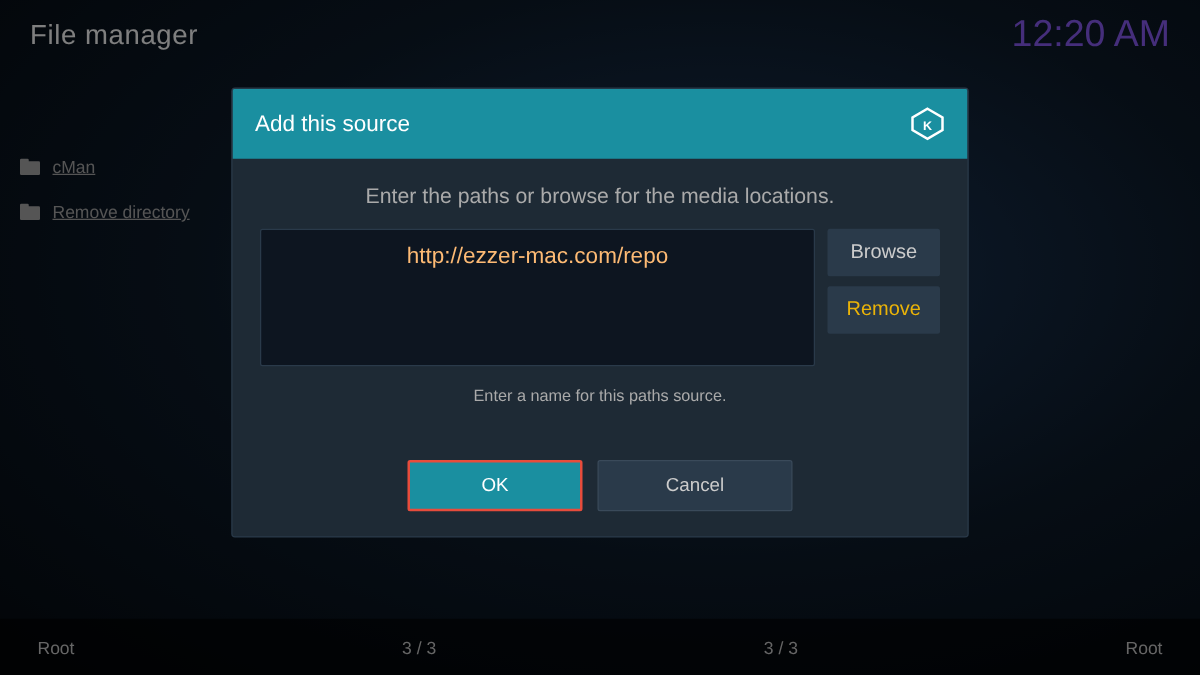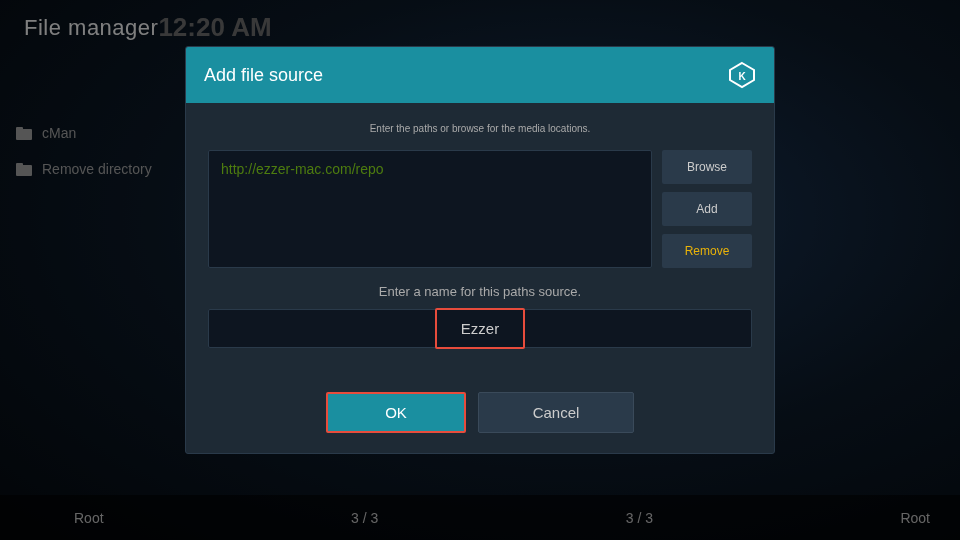--- a/index.html
+++ b/index.html
@@ -22,36 +22,36 @@
 
     
     .header {
       position: absolute;
       top: 0;
       left: 0;
       right: 0;
       height: 55px;
       display: flex;
       align-items: center;
-      justify-content: flex-start;
+      justify-content: space-between;
       padding: 0 24px;
       z-index: 10;
     }
 
     .header-title {
       color: #ffffff;
       font-size: 22px;
       font-weight: 300;
       letter-spacing: 0.5px;
     }
 
     .header-time {
-      color: #737373;
-      font-size: 26px;
-      font-weight: 700;
+      color: #8b5cf6;
+      font-size: 30px;
+      font-weight: 400;
     }
 
     
     .sidebar {
       position: absolute;
       top: 55px;
       left: 0;
       width: 170px;
       bottom: 45px;
       padding-top: 60px;
@@ -59,20 +59,21 @@
     }
 
     .sidebar-item {
       display: flex;
       align-items: center;
       gap: 10px;
       padding: 10px 16px;
       color: #aaaaaa;
       font-size: 14px;
       cursor: pointer;
+      text-decoration: underline;
     }
 
     .sidebar-item.active {
       color: #00bcd4;
     }
 
     .folder-icon {
       width: 16px;
       height: 13px;
       position: relative;
@@ -112,21 +113,20 @@
       display: flex;
       align-items: center;
       justify-content: space-between;
       padding: 0 30px;
       z-index: 10;
     }
 
     .footer-item {
       color: #cccccc;
       font-size: 14px;
-      margin-left: 44px;
     }
 
     
     .overlay {
       position: absolute;
       top: 0;
       left: 0;
       right: 0;
       bottom: 0;
       background: rgba(0,0,0,0.5);
@@ -171,57 +171,58 @@
       width: 28px;
       height: 28px;
     }
 
     .dialog-body {
       padding: 20px 22px;
     }
 
     .dialog-subtitle {
       color: #aaaaaa;
-      font-size: 10px;
+      font-size: 17px;
       text-align: center;
       margin-bottom: 16px;
     }
 
     .source-row {
       display: flex;
       gap: 10px;
       margin-bottom: 16px;
     }
 
     .source-input-area {
       flex: 1;
       background: #0d1520;
       border: 1px solid #2a3a4a;
       border-radius: 2px;
       min-height: 110px;
       padding: 10px 12px;
-      color: #4d7c0f;
-      font-size: 14px;
+      color: #fdba74;
+      font-size: 18px;
       vertical-align: top;
       overflow: hidden;
+      text-align: center;
     }
 
     .source-buttons {
       display: flex;
       flex-direction: column;
       gap: 8px;
       width: 90px;
     }
 
     .btn {
       background: #2a3a4a;
       border: none;
       color: #cccccc;
       padding: 10px 0;
-      font-size: 12px;
+      font-size: 16px;
       cursor: pointer;
       border-radius: 2px;
       text-align: center;
     }
 
     .btn.disabled {
       color: #eab308;
       cursor: default;
     }
 
@@ -316,49 +317,44 @@
   <span class="footer-item">Root</span>
   <span class="footer-item">3 / 3</span>
   <span class="footer-item">3 / 3</span>
   <span class="footer-item">Root</span>
 </div>
 
 <div class="overlay">
   <div class="dialog">
 
     <div class="dialog-header">
-      <span class="dialog-title">Add file source</span>
+      <span class="dialog-title">Add this source</span>
       <div class="kodi-logo">
         <svg viewBox="0 0 28 28" xmlns="http://www.w3.org/2000/svg">
           <polygon points="14,2 26,9 26,19 14,26 2,19 2,9" fill="none" stroke="white" stroke-width="2"></polygon>
           <text x="14" y="19" text-anchor="middle" fill="white" font-size="10" font-weight="bold">K</text>
         </svg>
       </div>
     </div>
 
     <div class="dialog-body">
       <div class="dialog-subtitle">Enter the paths or browse for the media locations.</div>
 
       <div class="source-row">
         <div class="source-input-area">
           <span>http://ezzer-mac.com/repo</span>
         </div>
         <div class="source-buttons">
           <button class="btn">Browse</button>
-          <button class="btn">Add</button>
           <button class="btn disabled">Remove</button>
         </div>
       </div>
 
       <div class="name-label">Enter a name for this paths source.</div>
 
-      <div class="name-input-wrapper">
-        <input class="name-input" type="text" value="Ezzer" style="">
-        <div class="name-input-highlight"></div>
-      </div>
 
       <div class="dialog-actions">
         <button class="btn-ok">OK</button>
         <button class="btn-cancel">Cancel</button>
       </div>
     </div>
   </div>
 </div>
 
 </body></html>

